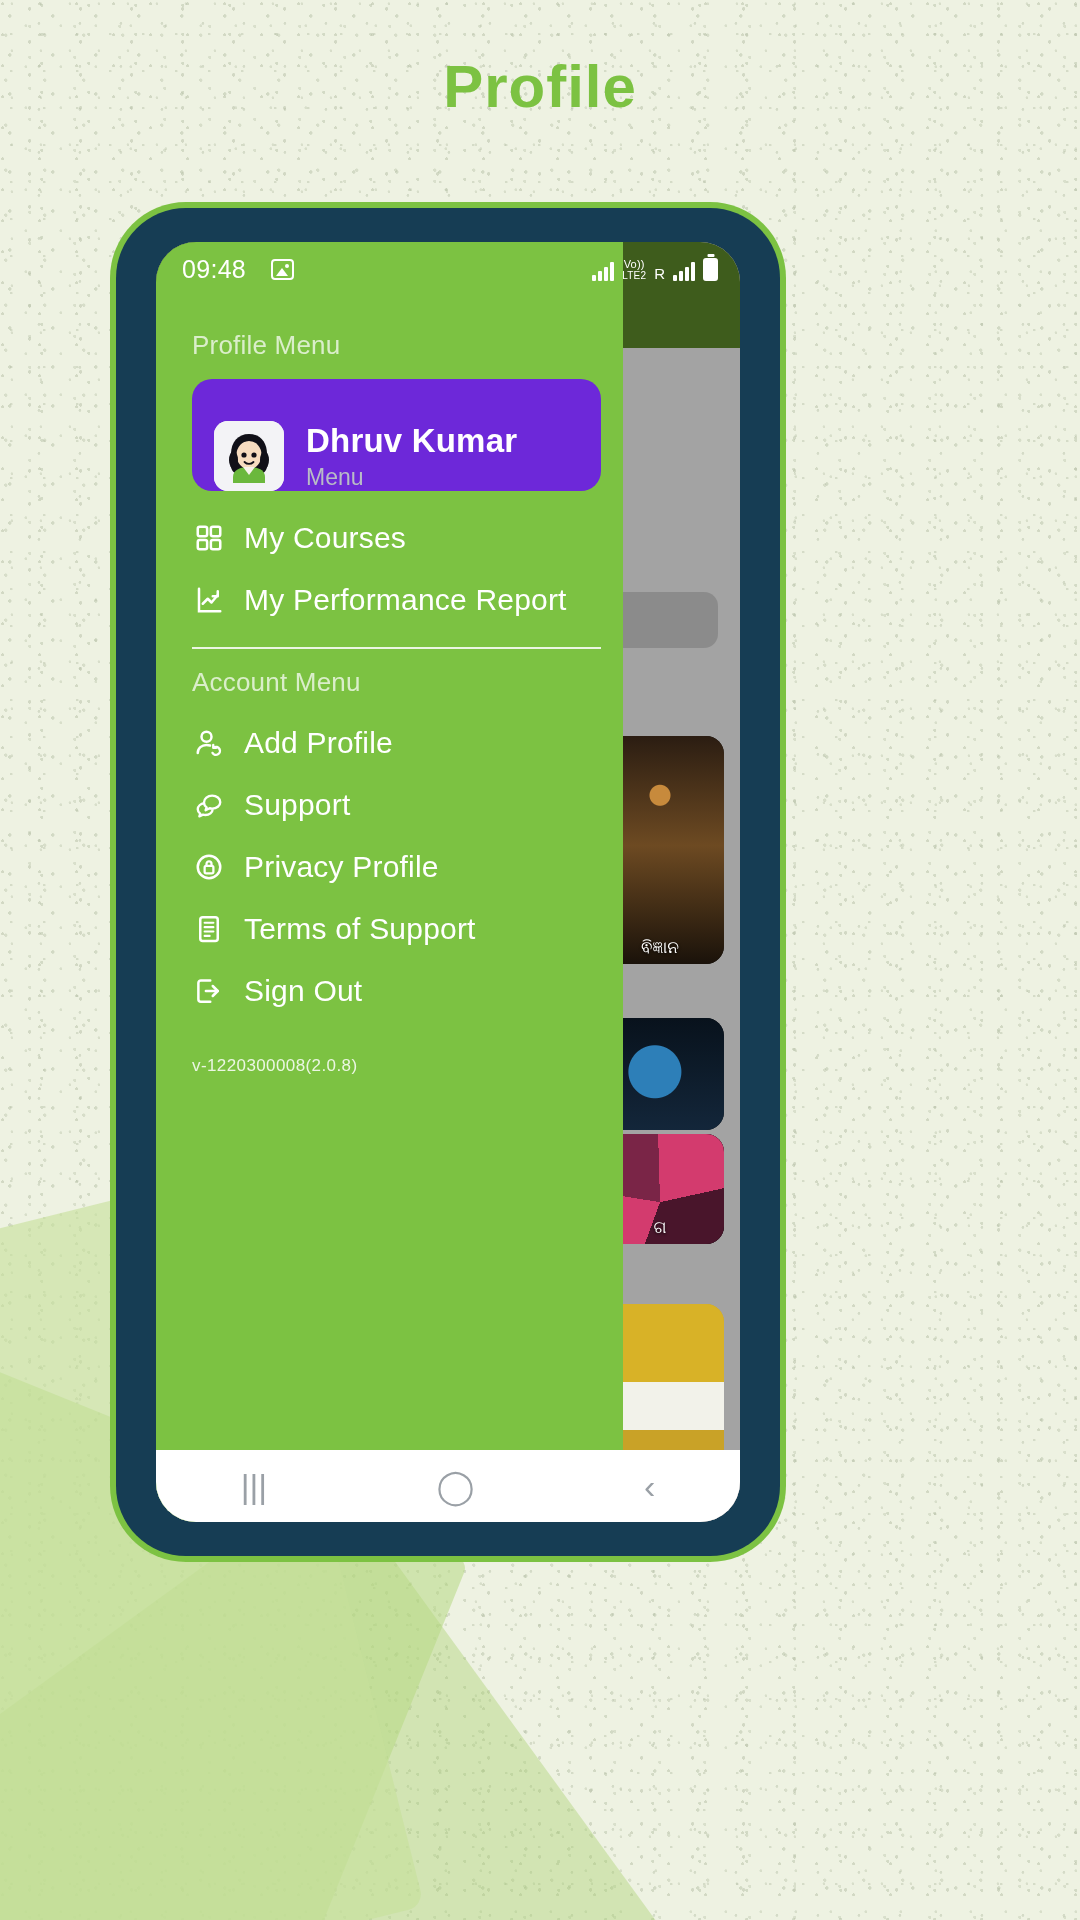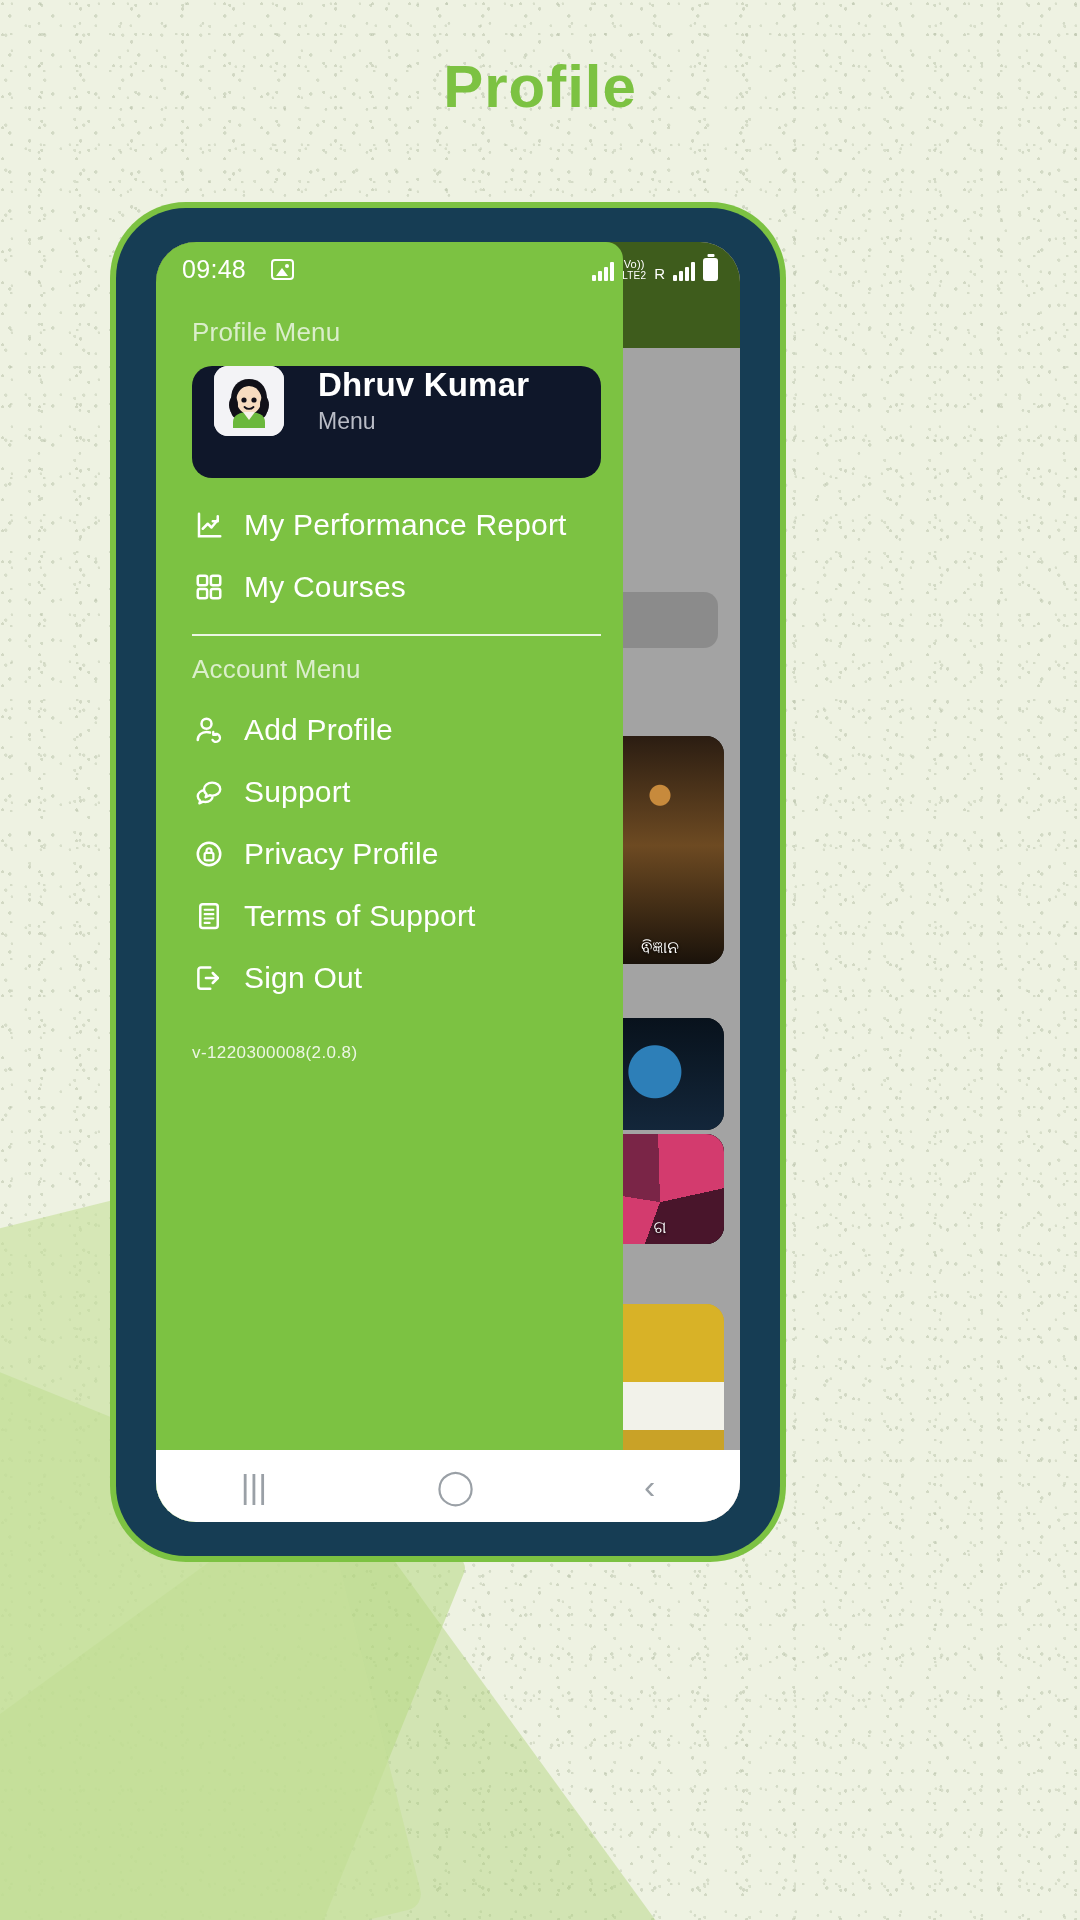--- a/index.html
+++ b/index.html
@@ -220,40 +220,40 @@
     content:""; position:absolute; left:50%; top:-6px; transform:translateX(-50%);
     width:7px;height:3px;background:#fff;border-radius:1px;
   }
 
   
   #drawer {
     position: absolute; left: 0; top: 0; bottom: 0;
     width: 80%;
     background: #7cc242;
     z-index: 20;
-    padding: 3px 0 0 0;
-    display: flex; flex-direction: column; border-radius: 17px;
+    padding: 16px 0 0 0;
+    display: flex; flex-direction: column;
   }
   #drawer-top-pad { height: 54px; flex: none; }
   .section-title {
     color: rgba(255,255,255,.72);
     font-size: 26px;
     padding: 18px 0 14px 36px;
     letter-spacing: .2px;
   }
 
   
   #profile-card {
     margin: 4px 22px 0 36px;
-    background: #0f172a;
+    background: #6d28d9;
     border-radius: 20px;
     height: 112px;
-    display: flex; align-items: flex-start;
+    display: flex; align-items: flex-end;
     padding: 0 22px;
-    gap: 34px;
+    gap: 22px;
   }
   #avatar {
     width: 70px; height: 70px; flex: none;
     background: #f3f3f6;
     border-radius: 14px;
     position: relative; overflow: hidden;
   }
   #profile-text { display:flex; flex-direction:column; gap:4px; min-width:0; }
   #profile-name { color:#ffffff; font-size: 33px; font-weight: 600; letter-spacing:.2px;}
   #profile-class { color:#b9bcc6; font-size: 23px; }
@@ -363,37 +363,37 @@
             <div id="profile-text">
               <div id="profile-name">Dhruv Kumar</div>
               <div id="profile-class">Menu</div>
             </div>
           </div>
 
           <div class="menu-list">
             <div class="menu-item">
               <span class="mi-icon">
                 <svg viewBox="0 0 24 24" width="30" height="30">
-                  <path d="M4 3v18h17" fill="none" stroke="#fff" stroke-width="2" stroke-linecap="round"></path>
-                  <path d="M7 15l4-4 3 3 5-6" fill="none" stroke="#fff" stroke-width="2" stroke-linecap="round" stroke-linejoin="round"></path>
-                  <path d="M19 5v4h-4" fill="none" stroke="#fff" stroke-width="2" stroke-linecap="round" stroke-linejoin="round"></path>
-                </svg>
-              </span>
-              <span>My Performance Report</span>
-            </div>
-            <div class="menu-item">
-              <span class="mi-icon">
-                <svg viewBox="0 0 24 24" width="30" height="30">
                   <rect x="3" y="3" width="7.5" height="7.5" rx="1.6" fill="none" stroke="#fff" stroke-width="2"></rect>
                   <rect x="13.5" y="3" width="7.5" height="7.5" rx="1.6" fill="none" stroke="#fff" stroke-width="2"></rect>
                   <rect x="3" y="13.5" width="7.5" height="7.5" rx="1.6" fill="none" stroke="#fff" stroke-width="2"></rect>
                   <rect x="13.5" y="13.5" width="7.5" height="7.5" rx="1.6" fill="none" stroke="#fff" stroke-width="2"></rect>
                 </svg>
               </span>
               <span>My Courses</span>
+            </div>
+            <div class="menu-item">
+              <span class="mi-icon">
+                <svg viewBox="0 0 24 24" width="30" height="30">
+                  <path d="M4 3v18h17" fill="none" stroke="#fff" stroke-width="2" stroke-linecap="round"></path>
+                  <path d="M7 15l4-4 3 3 5-6" fill="none" stroke="#fff" stroke-width="2" stroke-linecap="round" stroke-linejoin="round"></path>
+                  <path d="M19 5v4h-4" fill="none" stroke="#fff" stroke-width="2" stroke-linecap="round" stroke-linejoin="round"></path>
+                </svg>
+              </span>
+              <span>My Performance Report</span>
             </div>
           </div>
 
           <div id="divider"></div>
 
           <div class="section-title">Account Menu</div>
 
           <div class="menu-list" style="padding-top:0">
             <div class="menu-item">
               <span class="mi-icon">

